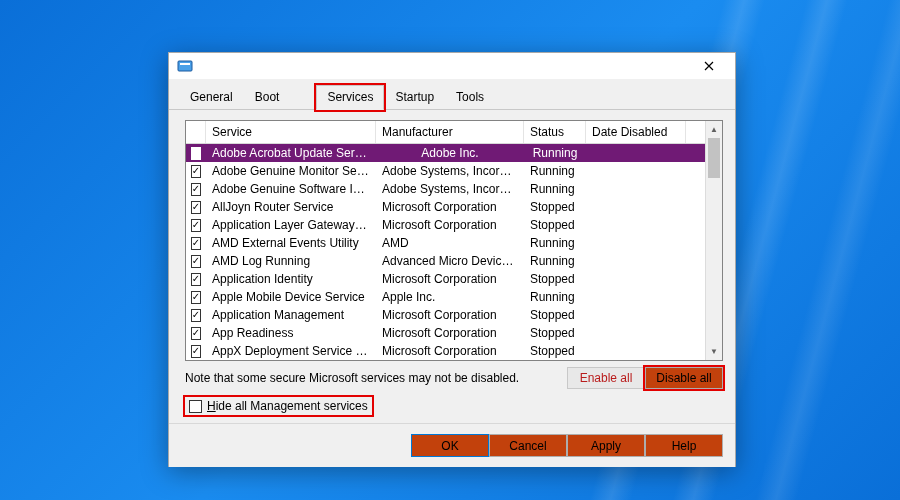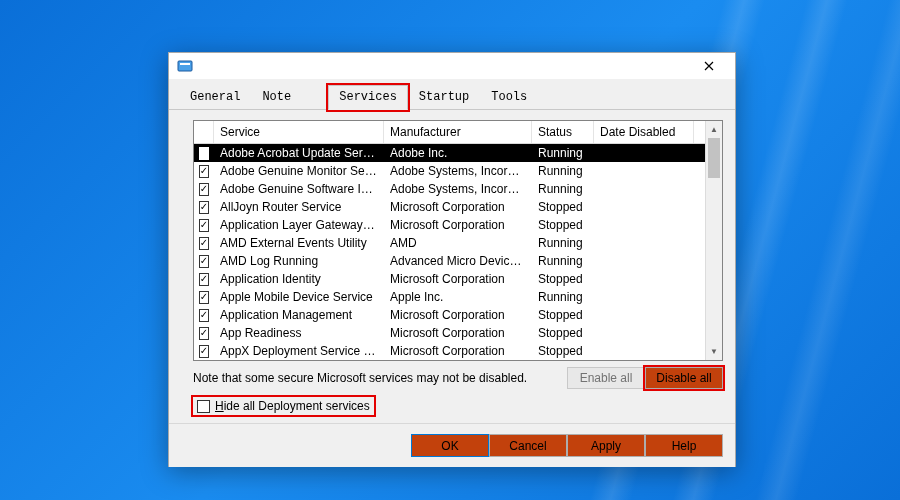--- a/index.html
+++ b/index.html
@@ -47,33 +47,32 @@
   position: relative;
 }
 .tab {
   padding: 4px 10px 5px 10px;
   font-size: 12px;
   border: 1px solid transparent;
   border-bottom: none;
   margin-right: 0px;
   position: relative;
   cursor: default;
-  font-family: Liberation Mono, monospace;
 }
 .tab.active {
   background:#f0f0f0;
   border-color:#c8c8c8;
   border-bottom:1px solid #f0f0f0;
   margin-bottom:-1px;
   margin-left:26px;
 }
 .highlight-red { outline: 2px solid #e30000; outline-offset: 0px; }
 .content {
   flex:1;
-  padding: 10px 12px 8px 24px;
+  padding: 10px 12px 8px 16px;
   display:flex; flex-direction:column;
 }
 .listview {
   flex:1;
   background:#fff;
   border:1px solid #828282;
   overflow:hidden;
   position:relative;
 }
 .lv-header {
@@ -92,21 +91,21 @@
 .lv-body {
   overflow:hidden;
   height: calc(100% - 24px);
 }
 .lv-row {
   display:flex;
   padding: 1px 0;
   font-size:12px;
   align-items:center;
 }
-.lv-row.selected { background:#000000; color:#fff;}
+.lv-row.selected { background:#701a75; color:#fff;text-align:center;}
 .lv-cell { padding: 1px 6px; overflow:hidden; white-space:nowrap; text-overflow:ellipsis;}
 .col-chk { width: 20px; flex:none; display:flex; align-items:center; justify-content:center;}
 .col-svc { width: 170px; flex:none;}
 .col-mfr { width: 148px; flex:none;}
 .col-status { width: 62px; flex:none;}
 .col-date { width: 100px; flex:none;}
 .scrollbar {
   position:absolute; right:0; top:0; bottom:0; width:17px;
   background:#f0f0f0;
   border-left:1px solid #dcdcdc;
@@ -128,21 +127,21 @@
 }
 .note-text { flex:1; font-size:12px;}
 .btn {
   min-width:78px; height:22px;
   background:#c2410c;
   border:1px solid #adadad;
   font-size:12px;
   padding:0 10px;
   cursor:default;
 }
-.btn:disabled { color:#737373; background:#e8e8e8; border-color:#c8c8c8;}
+.btn:disabled { color:#b91c1c; background:#e8e8e8; border-color:#c8c8c8;}
 .hide-row { margin-top:8px; display:flex; align-items:center;}
 .hide-row label { display:flex; align-items:center; gap:5px; padding:2px 4px;}
 .button-row {
   display:flex; justify-content:flex-end;
   padding:10px 12px; gap:0;
   border-top:1px solid #d8d8d8;
   background:#f0f0f0;
 }
 .button-row .btn { min-width:78px; height:23px;}
 .chk {
@@ -171,21 +170,21 @@
     <span class="title"></span>
     <div class="close">
       <svg width="10" height="10" viewBox="0 0 10 10">
           <path d="M1 1 L9 9 M9 1 L1 9" stroke="#000" stroke-width="1.2"></path>
         </svg>
     </div>
   </div>
 
   <div class="tabstrip">
     <div class="tab">General</div>
-    <div class="tab">Note</div>
+    <div class="tab">Boot</div>
     <div class="tab active highlight-red">Services</div>
     <div class="tab">Startup</div>
     <div class="tab">Tools</div>
   </div>
 
   <div class="content">
     <div class="listview">
       <div class="lv-header">
         <div class="col col-chk"></div>
         <div class="col col-svc">Service</div>
@@ -312,21 +311,21 @@
 
     <div class="note-row">
       <div class="note-text">Note that some secure Microsoft services may not be disabled.</div>
       <button class="btn" disabled=""><span class="underline-first">Enable all</span></button>
       <button class="btn highlight-red"><span class="underline-first">Disable all</span></button>
     </div>
 
     <div class="hide-row">
       <label class="highlight-red">
         <span class="chk"></span>
-        <span><span style="text-decoration:underline">H</span><span>ide all Deployment services</span></span>
+        <span><span style="text-decoration:underline">H</span><span>ide all Management services</span></span>
       </label>
     </div>
   </div>
 
   <div class="button-row">
     <button class="btn" style="border-color:#0078d7">OK</button>
     <button class="btn">Cancel</button>
     <button class="btn"><span class="underline-first">Apply</span></button>
     <button class="btn">Help</button>
   </div>

